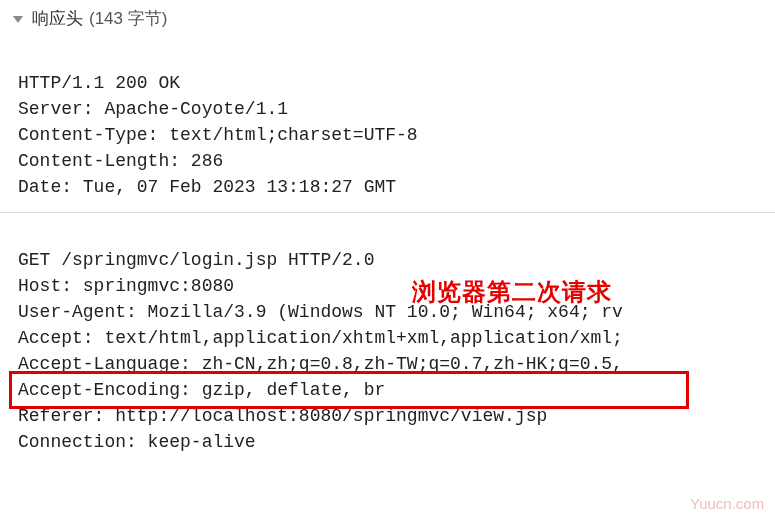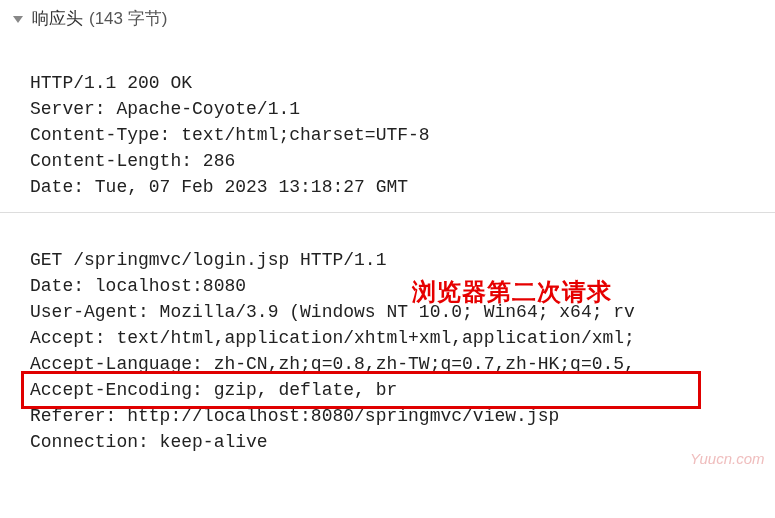--- a/index.html
+++ b/index.html
@@ -30,42 +30,41 @@
     .section-header .title { font-weight: 400; }
     .section-header .meta { margin-left: 6px; color: #555; }
     .section-body {
       padding: 8px 0 12px 18px;
       font-family: "Consolas", "Courier New", monospace;
       font-size: 18px;
       line-height: 26px;
       color: #222;
       white-space: pre;
       position: relative;
-      margin-left: 12px;
     }
     .highlight-box {
       position: absolute;
       border: 3px solid #e00000;
       pointer-events: none;
     }
     .annotation {
       position: absolute;
       color: #e60000;
       font-weight: 700;
       font-size: 24px;
       font-family: "Microsoft YaHei", "SimHei", sans-serif;
       letter-spacing: 1px;
     }
     .watermark {
       position: absolute;
       color: #e9a2a2;
       font-size: 15px;
       font-family: "Verdana", sans-serif;
-      font-style: italic;
       opacity: 0.7;
+      margin-top: 45px;
     }
   </style>
 </head>
 <body>
 
 <div class="section">
   <div class="section-header">
     <span class="icon">
       <svg width="12" height="12" viewBox="0 0 12 12">
           <polygon points="1,3 11,3 6,10" fill="#888"></polygon>
@@ -78,22 +77,22 @@
 <span>HTTP/1.1 200 OK</span>
 <span>Server: Apache-Coyote/1.1</span>
 <span>Content-Type: text/html;charset=UTF-8</span>
 <span>Content-Length: 286</span>
 <span>Date: Tue, 07 Feb 2023 13:18:27 GMT</span>
 </div>
 </div>
 
 <div class="section" style="border-bottom:none;">
   <div class="section-body">
-<span>GET /springmvc/login.jsp HTTP/1.1</span>
-<span>Date: localhost:8080</span>
+<span>GET /springmvc/login.jsp HTTP/2.0</span>
+<span>Host: springmvc:8080</span>
 <span>User-Agent: Mozilla/3.9 (Windows NT 10.0; Win64; x64; rv</span>
 <span>Accept: text/html,application/xhtml+xml,application/xml;</span>
 <span>Accept-Language: zh-CN,zh;q=0.8,zh-TW;q=0.7,zh-HK;q=0.5,</span>
 <span>Accept-Encoding: gzip, deflate, br</span>
 <span>Referer: http://localhost:8080/springmvc/view.jsp</span>
 <span>Connection: keep-alive</span>
 <div class="highlight-box" style="left:9px; top:158px; width:680px; height:38px;"></div>
 </div>
 </div>
 

